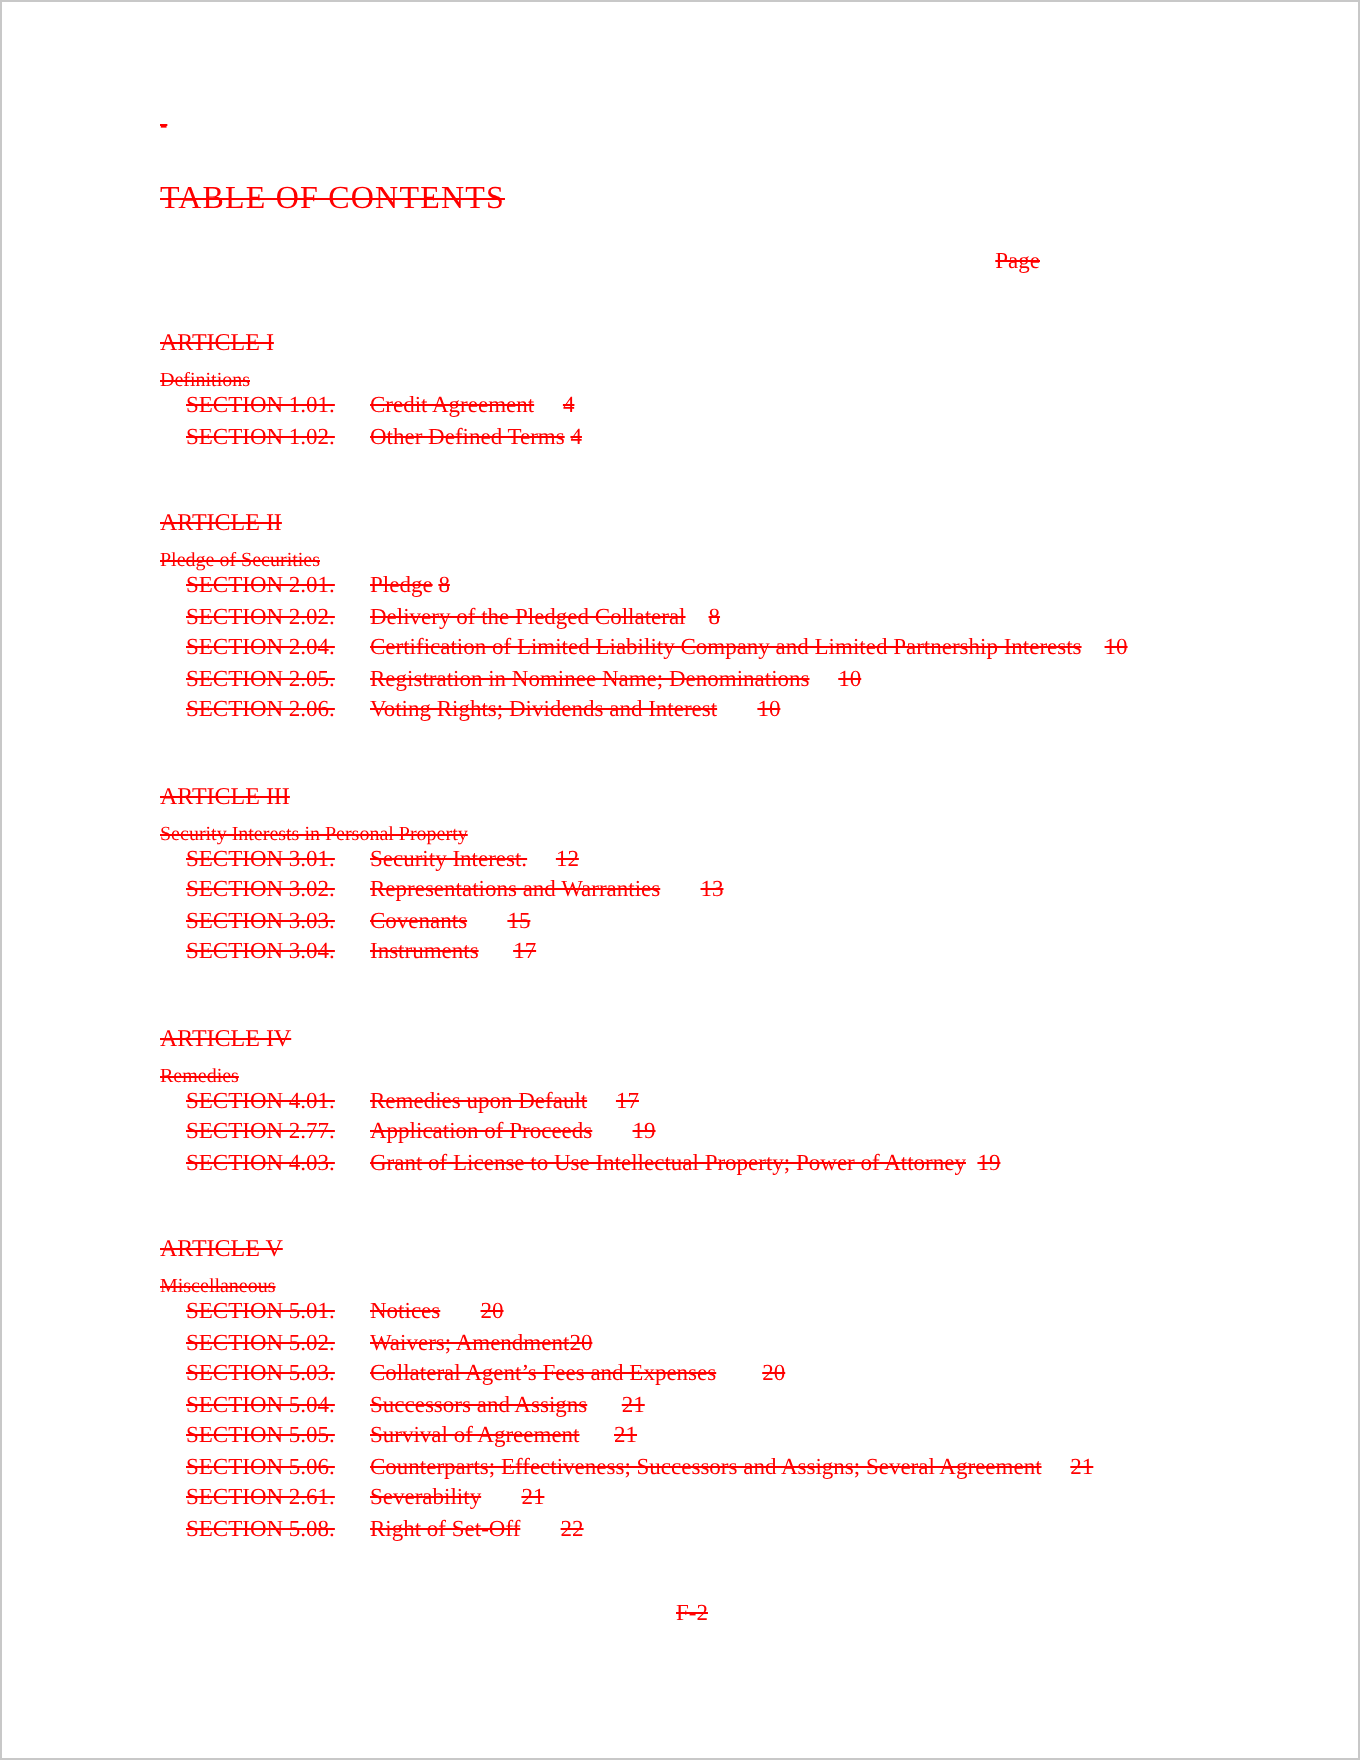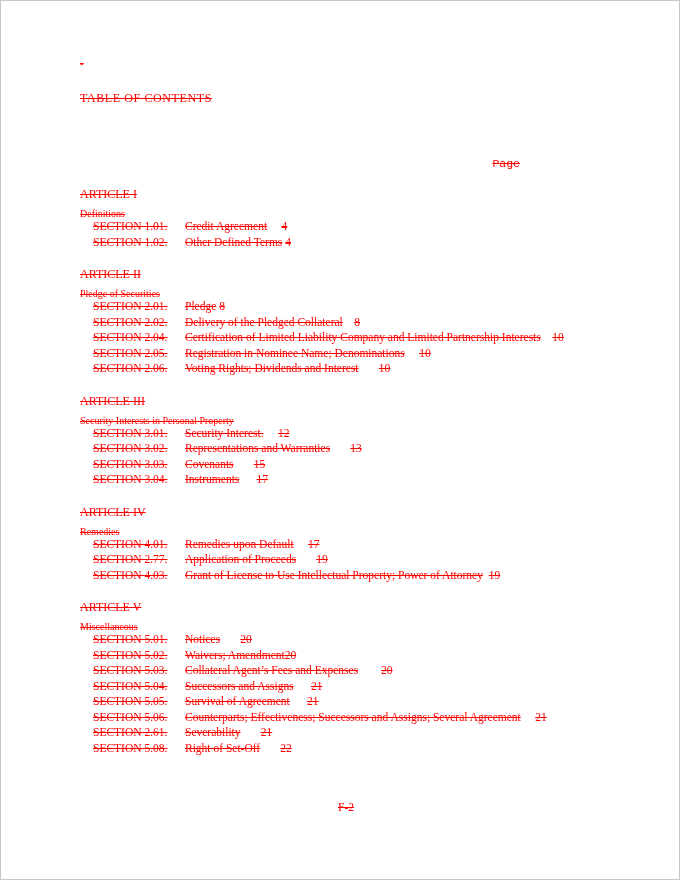--- a/index.html
+++ b/index.html
@@ -30,34 +30,33 @@
   .strike {
     text-decoration: line-through;
     color: #ff0000;
   }
   .dash-line {
     font-size: 11px;
     line-height: 12px;
     height: 12px;
   }
   .toc-title {
-    font-size: 12px;
+    font-size: 16px;
     letter-spacing: 0.6px;
     margin-top: 22px;
   }
   .page-label-row {
-    margin-top: 51px;
+    margin-top: 16px;
     text-align: right;
     padding-right: 80px;
     font-size: 11.5px;
-    font-family: Liberation Mono, monospace;
   }
   .article {
     font-size: 12px;
-    margin-top: 17px;
+    margin-top: 27px;
   }
   .article-heading {
     font-size: 10px;
     margin-top: 0px;
   }
   .group {
     margin-top: 0px;
   }
   .section-row {
     font-size: 11.5px;

